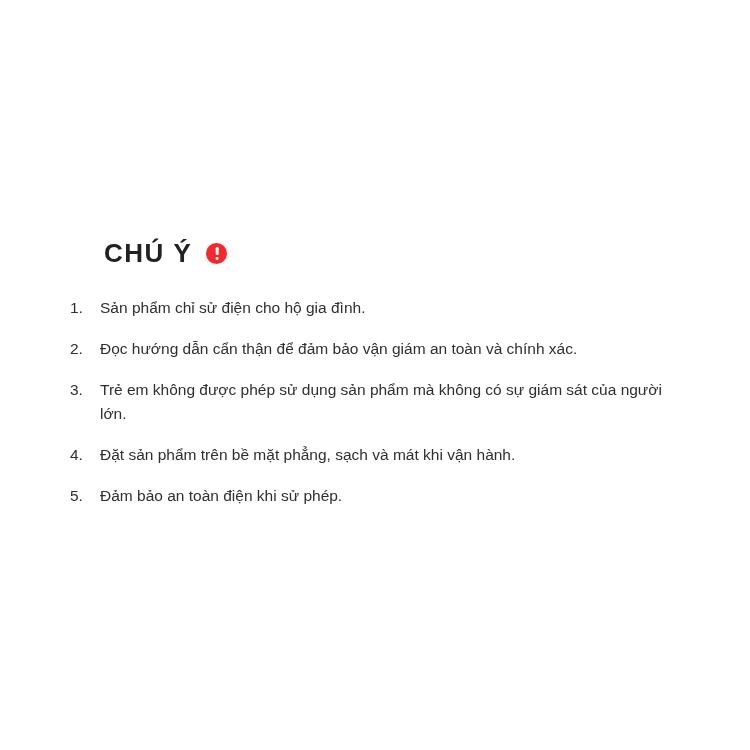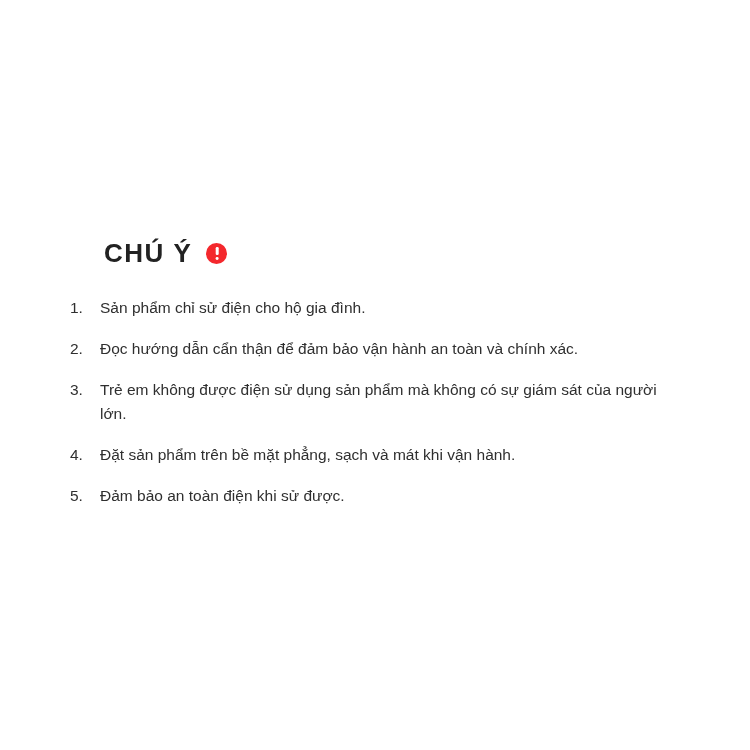--- a/index.html
+++ b/index.html
@@ -110,30 +110,30 @@
       <span class="alert-icon"></span>
     </div>
 
     <ol class="notice-list">
       <li>
         <span class="item-num">1.</span>
         <span class="item-text">Sản phẩm chỉ sử điện cho hộ gia đình.</span>
       </li>
       <li>
         <span class="item-num">2.</span>
-        <span class="item-text">Đọc hướng dẫn cẩn thận để đảm bảo vận hành an toàn và chính xác.</span>
+        <span class="item-text">Đọc hướng dẫn cẩn thận để đảm bảo vận giám an toàn và chính xác.</span>
       </li>
       <li>
         <span class="item-num">3.</span>
-        <span class="item-text">Trẻ em không được điện sử dụng sản phẩm mà không có sự giám sát của người lớn.</span>
+        <span class="item-text">Trẻ em không được phép sử dụng sản phẩm mà không có sự giám sát của người lớn.</span>
       </li>
       <li>
         <span class="item-num">4.</span>
         <span class="item-text">Đặt sản phẩm trên bề mặt phẳng, sạch và mát khi vận hành.</span>
       </li>
       <li>
         <span class="item-num">5.</span>
-        <span class="item-text">Đảm bảo an toàn điện khi sử được.</span>
+        <span class="item-text">Đảm bảo an toàn điện khi sử phép.</span>
       </li>
     </ol>
 
   </div>
 </div>
 
 </body></html>

